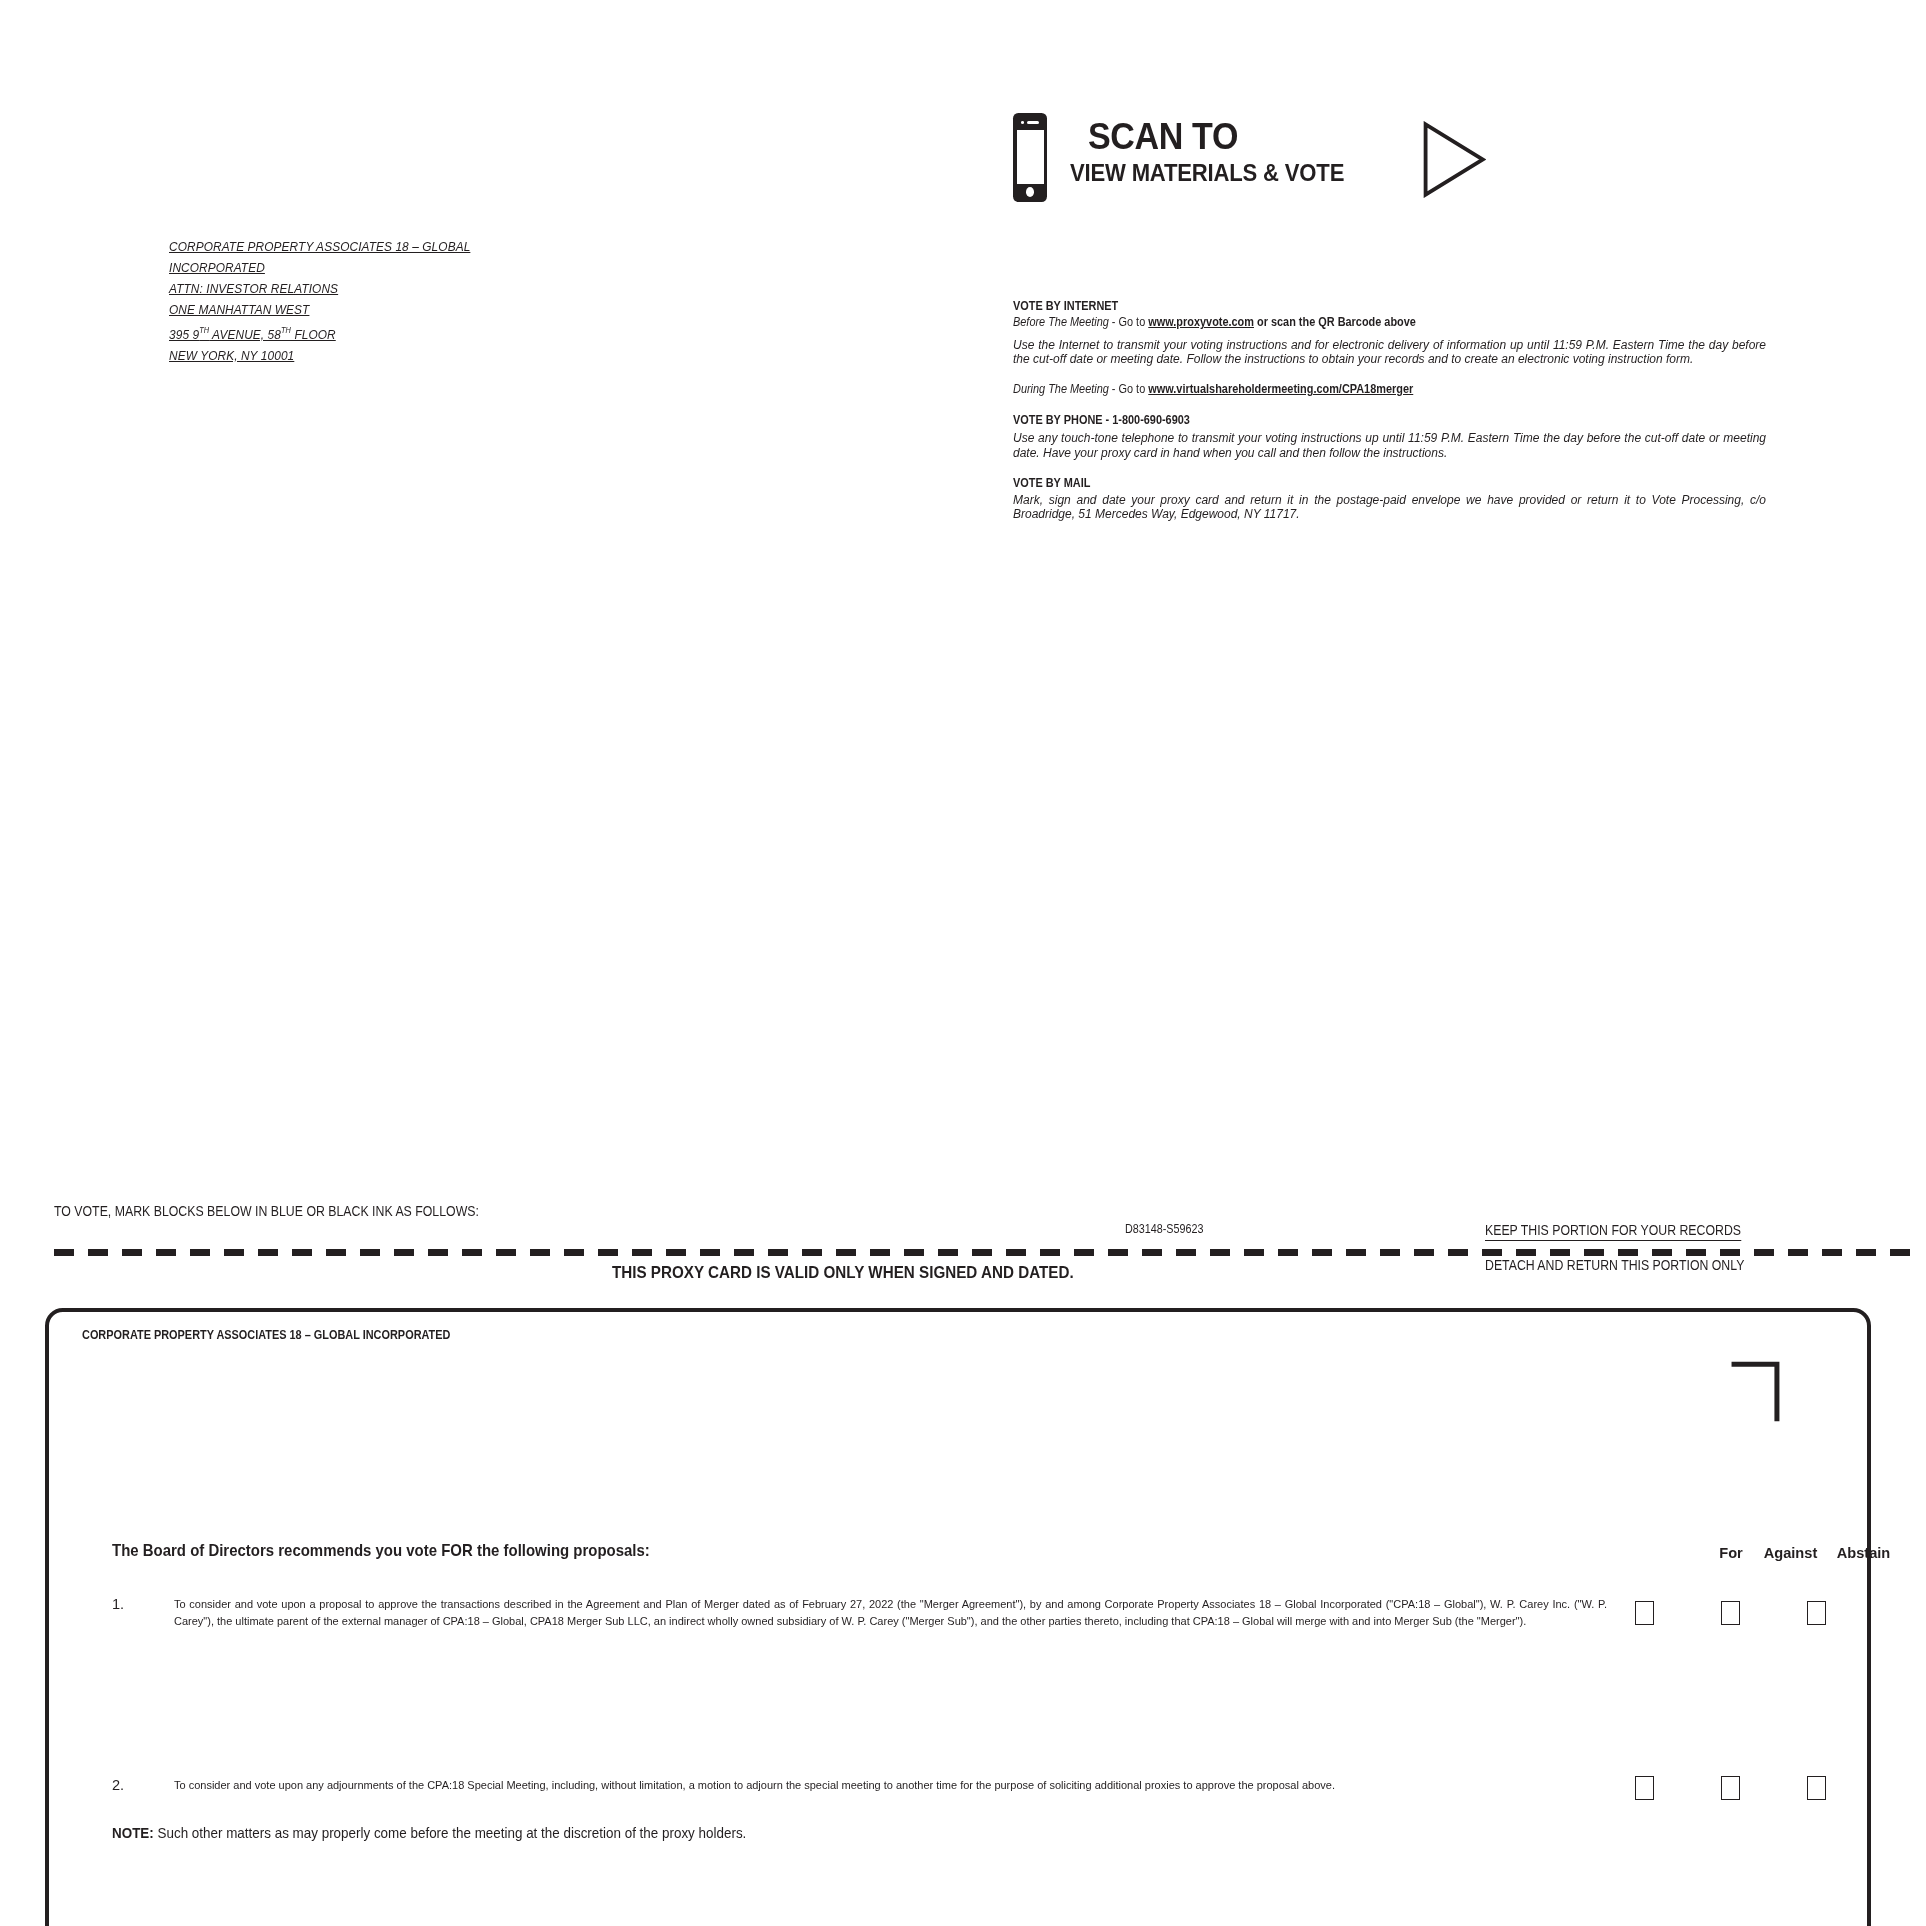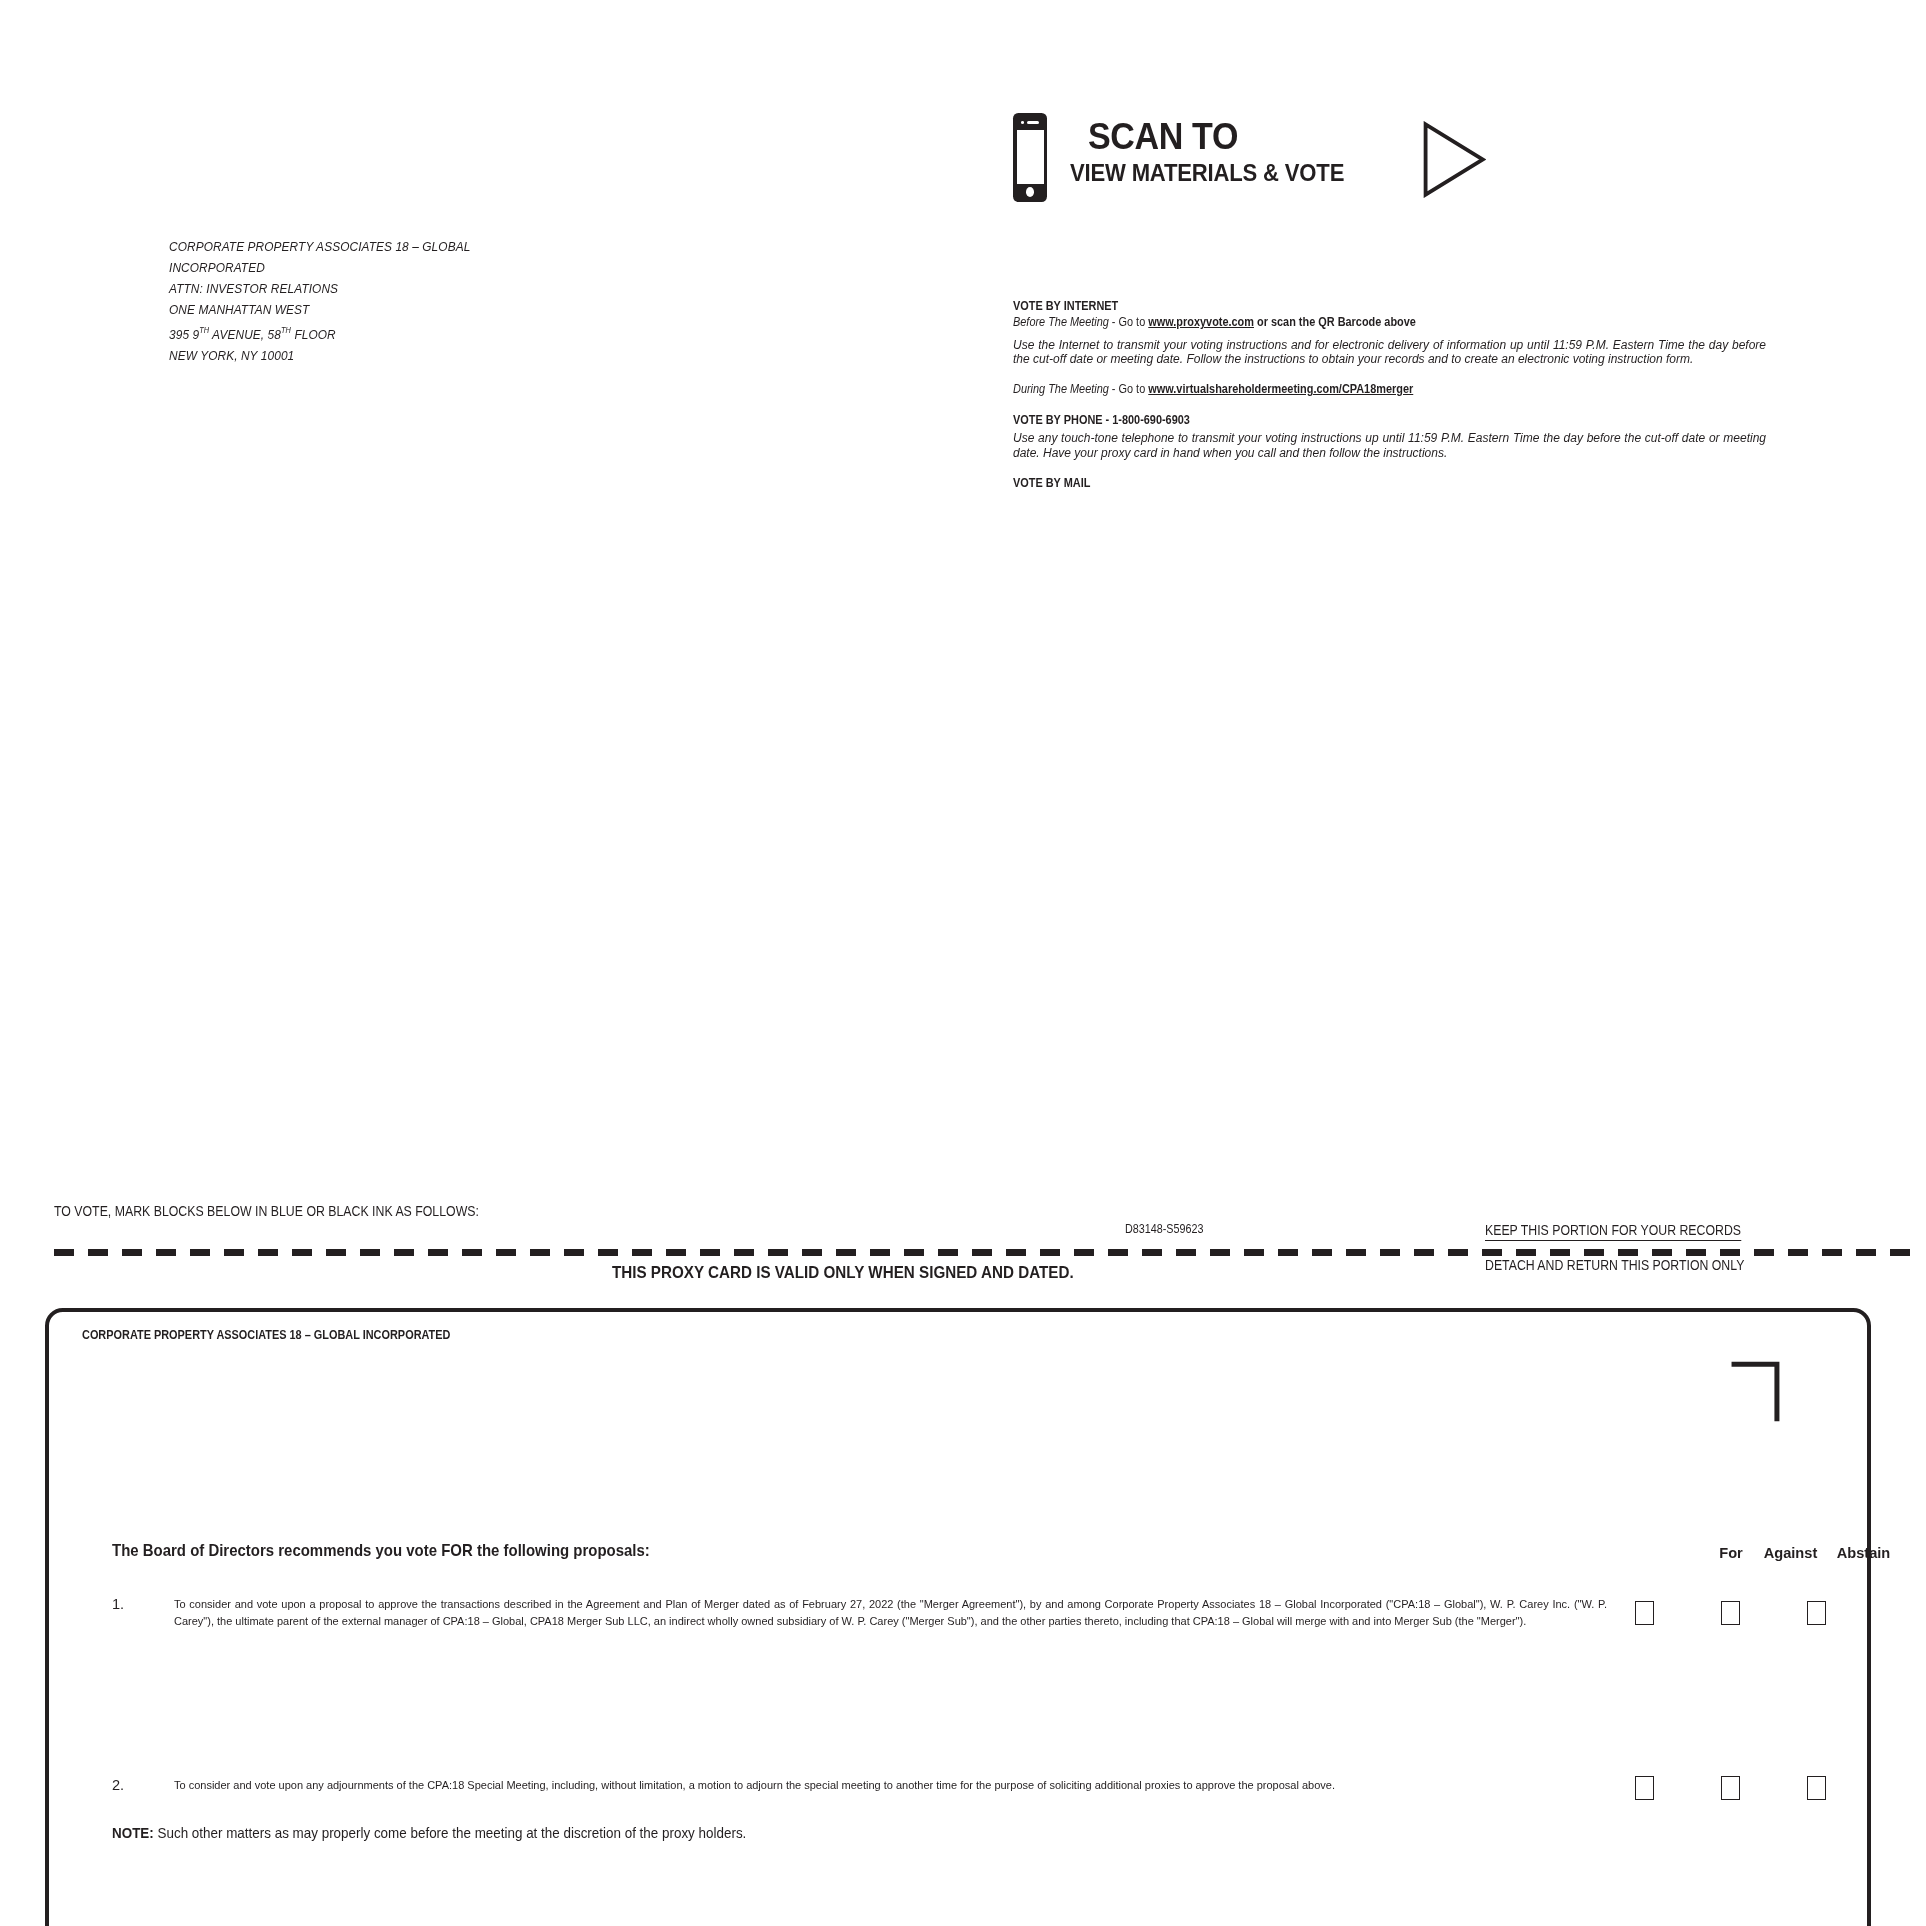--- a/index.html
+++ b/index.html
@@ -20,20 +20,21 @@
   .abs { position: absolute; }
 
   
   #address-block {
     left: 169px; top: 236px;
     width: 539px;
     font-size: 13.5px;
     font-style: italic;
     line-height: 21px;
     letter-spacing: 0.1px;
+    text-decoration: underline;
   }
   #address-block .line { white-space: nowrap; transform: scaleX(0.88); transform-origin: left center; }
   #address-block sup { font-size: 0.62em; vertical-align: super; }
 
   
   #scan-banner { left: 1013px; top: 109px; width: 559px; height: 96px; }
 
   .phone-icon {
     position: absolute; left: 0px; top: 3.9px;
     width: 34px; height: 89px;
@@ -264,20 +265,21 @@
   <div class="subhead"><span class="lbl">During The Meeting</span><span> - Go to </span><span class="lnk">www.virtualshareholdermeeting.com/CPA18merger</span></div>
 
   <div class="gap"></div>
 
   <div class="head">VOTE BY PHONE - 1-800-690-6903</div>
   <div class="body" style="margin-top:3px;">Use any touch-tone telephone to transmit your voting instructions up until 11:59 P.M. Eastern Time the day before the cut-off date or meeting date. Have your proxy card in hand when you call and then follow the instructions.</div>
 
   <div class="gap"></div>
 
   <div class="head">VOTE BY MAIL</div>
+  <div class="body" style="margin-top:1.5px;">Mark, sign and date your proxy card and return it in the postage-paid envelope we have provided or return it to Vote Processing, c/o Broadridge, 51 Mercedes Way, Edgewood, NY 11717.</div>
 </div>
 
 <div class="abs" id="mark-instruction">TO VOTE, MARK BLOCKS BELOW IN BLUE OR BLACK INK AS FOLLOWS:</div>
 <div class="abs" id="control-number">D83148-S59623</div>
 <div class="abs" id="keep-portion">KEEP THIS PORTION FOR YOUR RECORDS</div>
 <div class="abs" id="dash-rule"></div>
 <div class="abs" id="detach-portion">DETACH AND RETURN THIS PORTION ONLY</div>
 <div class="abs" id="valid-line">THIS PROXY CARD IS VALID ONLY WHEN SIGNED AND DATED.</div>
 
 <div class="abs" id="proxy-card"></div>

